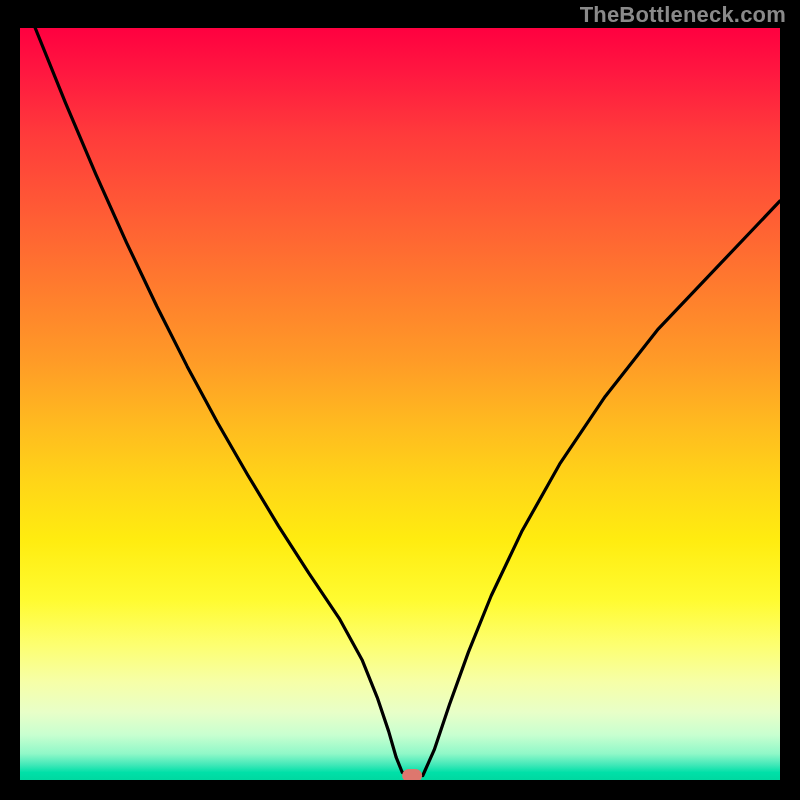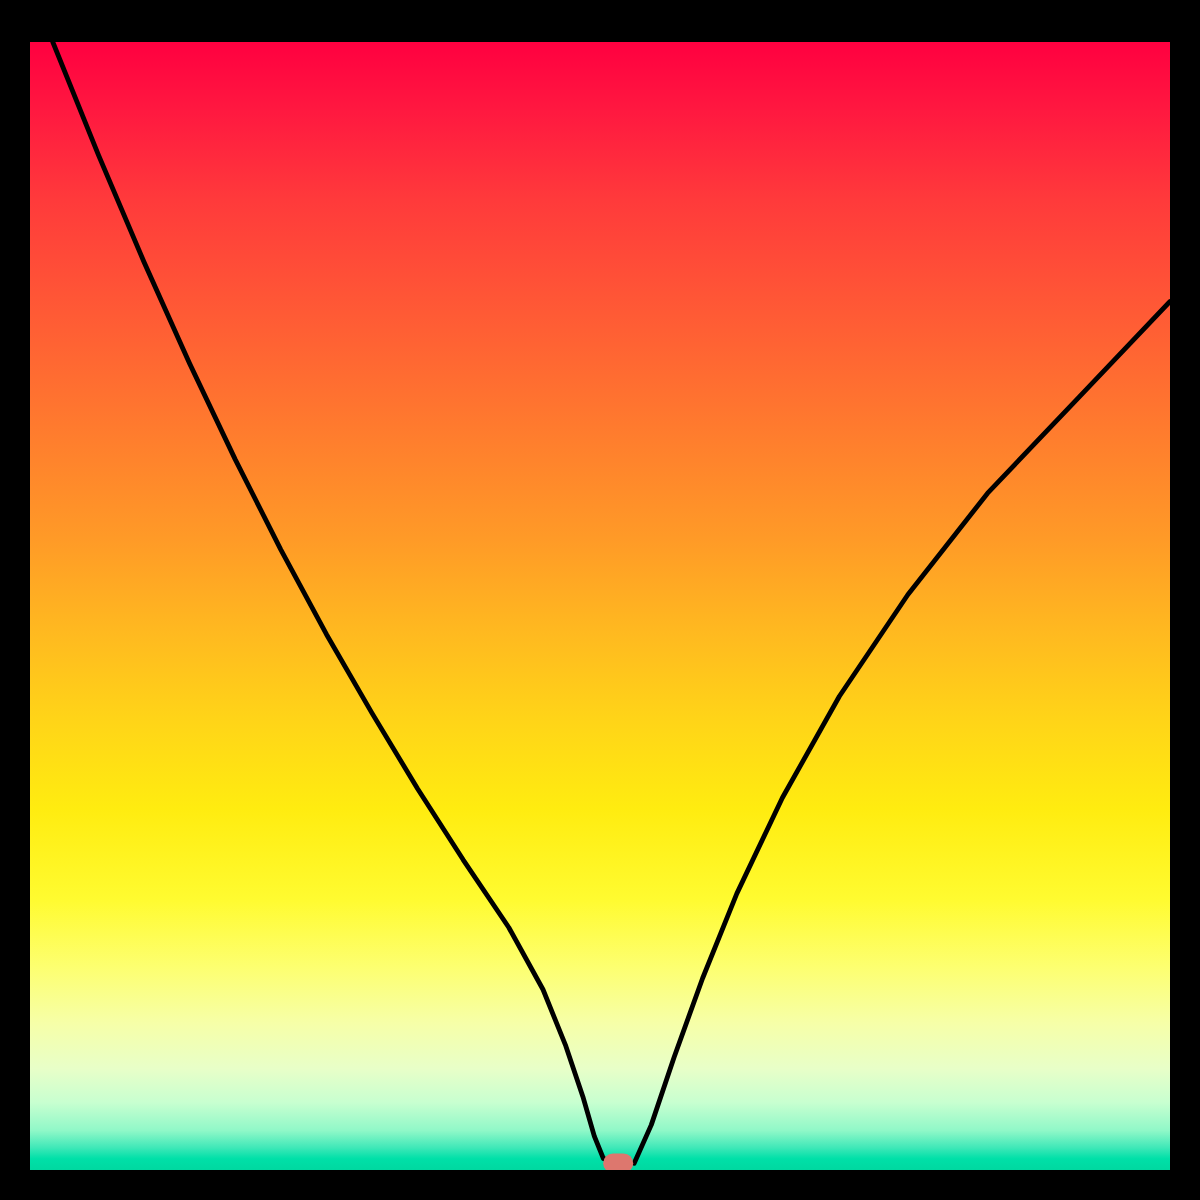--- a/index.html
+++ b/index.html
@@ -83,20 +83,21 @@
     border-radius: 999px;
     background: #dd776e;
     transform: translate(-50%, -50%);
   }
 </style>
 </head>
 <body>
 
 <div class="frame">
 
+  <div class="watermark">TheBottleneck.com</div>
 
   <div class="plot-area">
 
     <div class="gradient-bg"></div>
 
     <svg class="curve-svg" viewBox="0 0 760 752" preserveAspectRatio="none">
       <path id="left-branch-path" class="curve-path" d="M15.20 0.00 L45.60 75.20 L76.00 146.64 L106.40 214.32 L136.80 278.24 L167.20 338.40 L197.60 394.80 L228.00 447.44 L258.40 497.82 L288.80 545.20 L319.20 590.32 L342.00 631.68 L357.20 669.28 L368.60 703.12 L376.20 729.44 L382.28 744.48 L399.00 747.49"></path>
       <path id="right-branch-path" class="curve-path" d="M402.80 747.49 L414.20 721.92 L429.40 676.80 L448.40 624.16 L471.20 567.76 L501.60 503.84 L539.60 436.16 L585.20 368.48 L638.40 300.80 L699.20 236.88 L760.00 172.96"></path>
     </svg>
 

